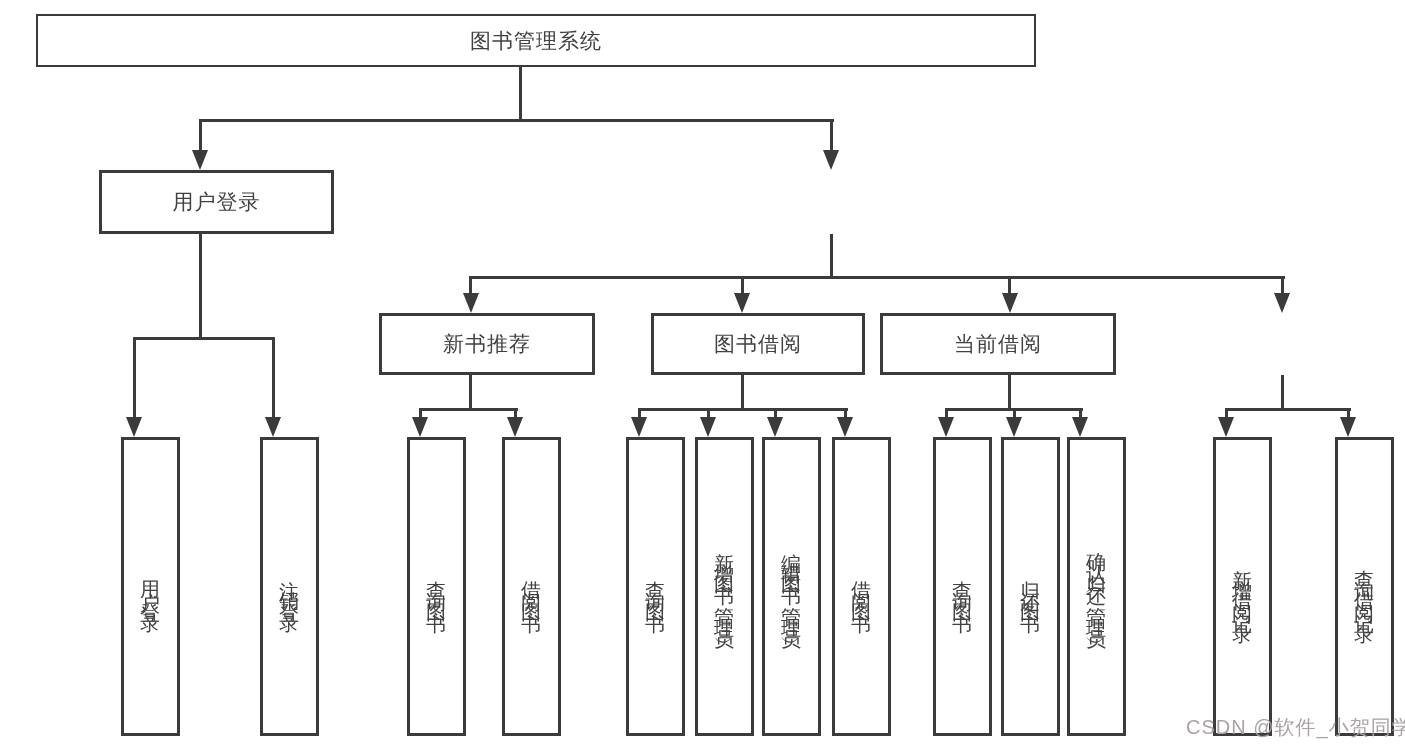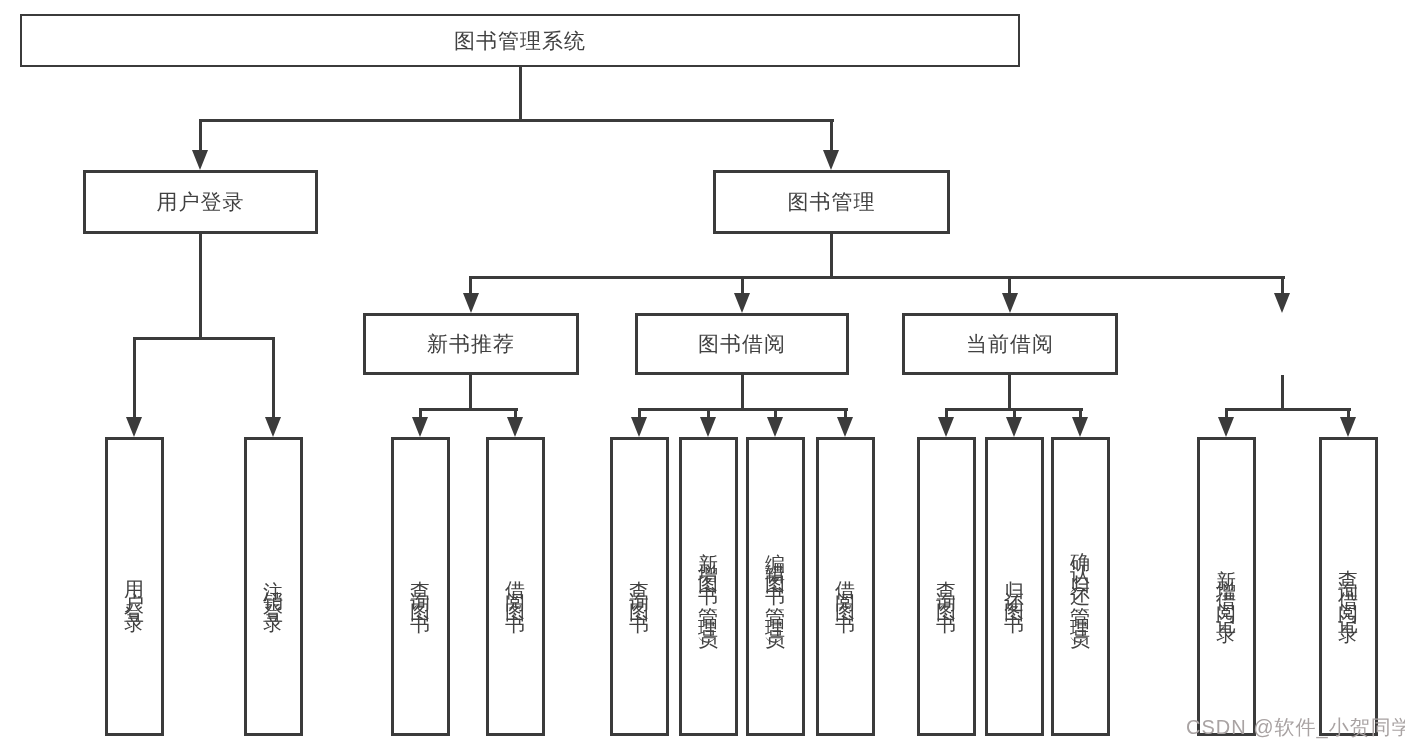--- a/index.html
+++ b/index.html
@@ -18,20 +18,21 @@
   }
   .box{
     position:absolute;
     box-sizing:border-box;
     border:3px solid var(--line);
     background:#fff;
     display:flex;align-items:center;justify-content:center;
     color:var(--text);
     font-size:21px;
     letter-spacing:1px;
+    margin-left:16px;
   }
   .root{border-width:2px;}
   .vbox{
     writing-mode:vertical-rl;
     text-orientation:mixed;
     font-size:20px;
     letter-spacing:11px;
     line-height:1;
     text-align:center;
   }
@@ -63,23 +64,20 @@
   <div class="seg" style="left:519px;top:66px;width:3px;height:53px;"></div>
   <div class="seg" style="left:199px;top:119px;width:635px;height:3px;"></div>
   <div class="seg" style="left:199px;top:119px;width:3px;height:31px;"></div>
   <div class="ah" style="left:192px;top:150px;"></div>
   <div class="seg" style="left:830px;top:119px;width:3px;height:31px;"></div>
   <div class="ah" style="left:823px;top:150px;"></div>
 
   <div class="box" style="left:83px;top:170px;width:235px;height:64px;">
     <span>用户登录</span>
   </div>
-  <div class="box" style="left:713px;top:170px;width:237px;height:64px;">
-    <span>图书管理</span>
-  </div>
 
   <div class="seg" style="left:199px;top:234px;width:3px;height:103px;"></div>
   <div class="seg" style="left:133px;top:337px;width:142px;height:3px;"></div>
   <div class="seg" style="left:133px;top:337px;width:3px;height:82px;"></div>
   <div class="ah" style="left:126px;top:417px;"></div>
   <div class="seg" style="left:272px;top:337px;width:3px;height:82px;"></div>
   <div class="ah" style="left:265px;top:417px;"></div>
 
   <div class="seg" style="left:830px;top:234px;width:3px;height:42px;"></div>
   <div class="seg" style="left:469px;top:276px;width:816px;height:3px;"></div>
@@ -91,21 +89,21 @@
   <div class="ah" style="left:1002px;top:293px;"></div>
   <div class="seg" style="left:1281px;top:276px;width:3px;height:18px;"></div>
   <div class="ah" style="left:1274px;top:293px;"></div>
 
   <div class="box" style="left:363px;top:313px;width:216px;height:62px;">
     <span>新书推荐</span>
   </div>
   <div class="box" style="left:635px;top:313px;width:214px;height:62px;">
     <span>图书借阅</span>
   </div>
-  <div class="box" style="left:902px;top:313px;width:216px;height:62px;">
+  <div class="box" style="left:864px;top:313px;width:236px;height:62px;">
     <span>当前借阅</span>
   </div>
 
   <div class="seg" style="left:469px;top:375px;width:3px;height:33px;"></div>
   <div class="seg" style="left:419px;top:408px;width:99px;height:3px;"></div>
   <div class="seg" style="left:419px;top:408px;width:3px;height:10px;"></div>
   <div class="ah" style="left:412px;top:417px;"></div>
   <div class="seg" style="left:514px;top:408px;width:3px;height:10px;"></div>
   <div class="ah" style="left:507px;top:417px;"></div>
 

